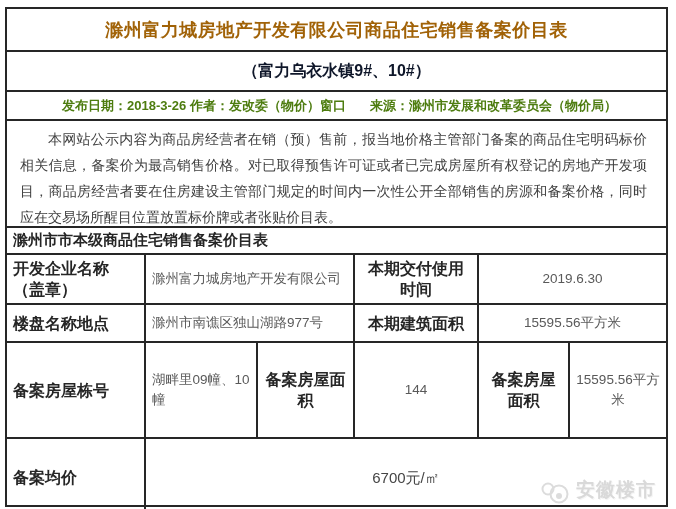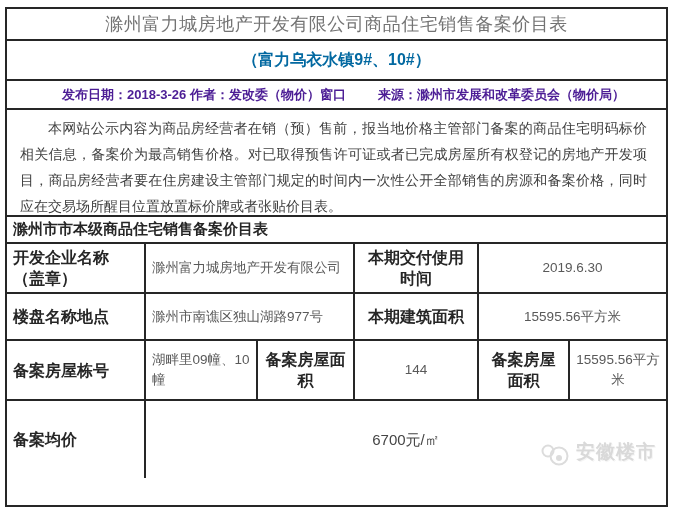--- a/index.html
+++ b/index.html
@@ -3,42 +3,42 @@
 <meta charset="utf-8">
 <style>
   * { margin:0; padding:0; box-sizing:border-box; }
   html,body { width:676px; height:509px; background:#ffffff; overflow:hidden;
               font-family:"Liberation Sans","DejaVu Sans",sans-serif; }
   .doc {
     position:absolute; top:7px; left:5px; width:663px; height:500px;
     border:2px solid #262626; background:#fff;
   }
   .row { border-bottom:2px solid #262626; display:flex; align-items:center; }
-  .title-row  { height:32px; justify-content:center;
-                font-size:18px; font-weight:400; color:#737373; letter-spacing:0.5px; }
+  .title-row  { height:43px; justify-content:center;
+                font-size:18px; font-weight:700; color:#a16207; letter-spacing:0.5px; }
   .subtitle-row { height:40px; justify-content:center;
-                font-size:16px; font-weight:700; color:#0369a1; }
-  .info-row   { height:29px; padding-left:55px; gap:32px;
-                font-size:13px; font-weight:700; color:#4c1d95; }
+                font-size:16px; font-weight:700; color:#0f172a; }
+  .info-row   { height:29px; padding-left:55px; gap:24px;
+                font-size:13px; font-weight:700; color:#4d7c0f; }
   .notice-row { height:107px; display:block; padding:5px 19px 0 13px;
                 font-size:14px; line-height:26px; color:#3f3f3f;
                 text-indent:2em; text-align:justify; }
   table.main { width:100%; border-collapse:collapse; table-layout:fixed; }
   table.main td { border:2px solid #262626; padding:2px 6px; overflow:hidden; }
   table.main tr td:first-child { border-left:none; }
   table.main tr td:last-child  { border-right:none; }
   table.main tr:last-child td  { border-bottom:none;margin-top:28px; }
   tr.section td { border-top:none; font-size:15px; font-weight:700;
                   color:#262626; padding:3px 6px; height:26px; }
   td.lbl { font-size:16px; font-weight:700; color:#262626; line-height:21px; }
   td.val { font-size:13.5px; color:#595959; line-height:20px; }
   .left   { text-align:left; }
   .center { text-align:center; }
-  tr.r1 { height:50px; } tr.r2 { height:47px;margin-left:32px; }
-  tr.r3 { height:60px; } tr.r4 { height:78px; }
+  tr.r1 { height:50px; } tr.r2 { height:38px;margin-left:32px; }
+  tr.r3 { height:96px; } tr.r4 { height:78px; }
   td.price-cell { position:relative; font-size:15px; color:#454545;border-radius:16px; }
   .watermark { position:absolute; right:10px; bottom:10px;
                display:flex; align-items:flex-start; gap:5px;
                color:#d9d9d9; font-size:19px; font-weight:700; letter-spacing:1px;
                text-shadow:1px 1px 0 #f5f5f5; }
   .watermark svg { display:block; }
 </style>
 </head>
 <body>
 

